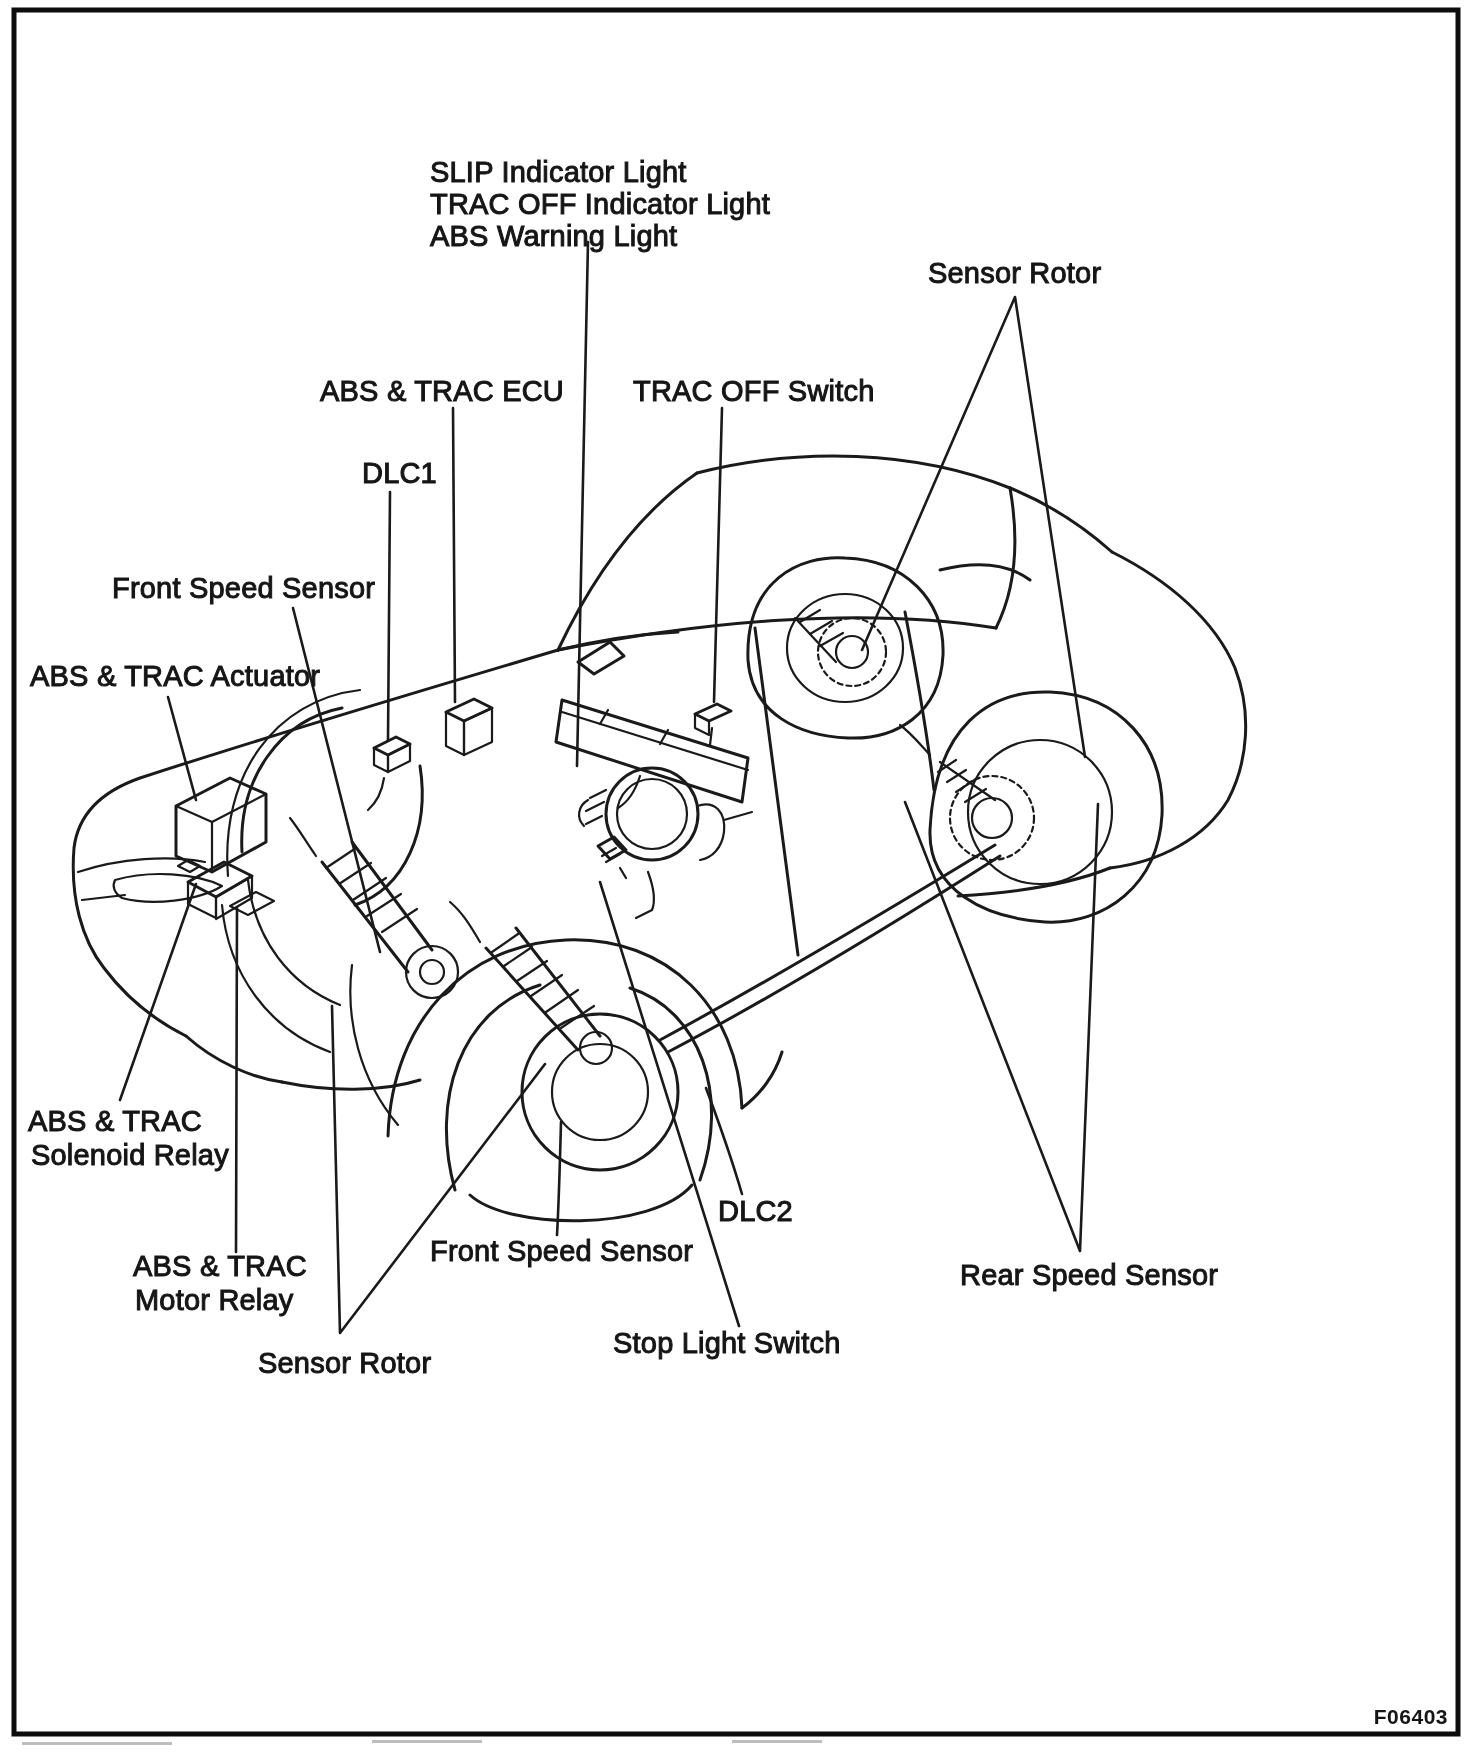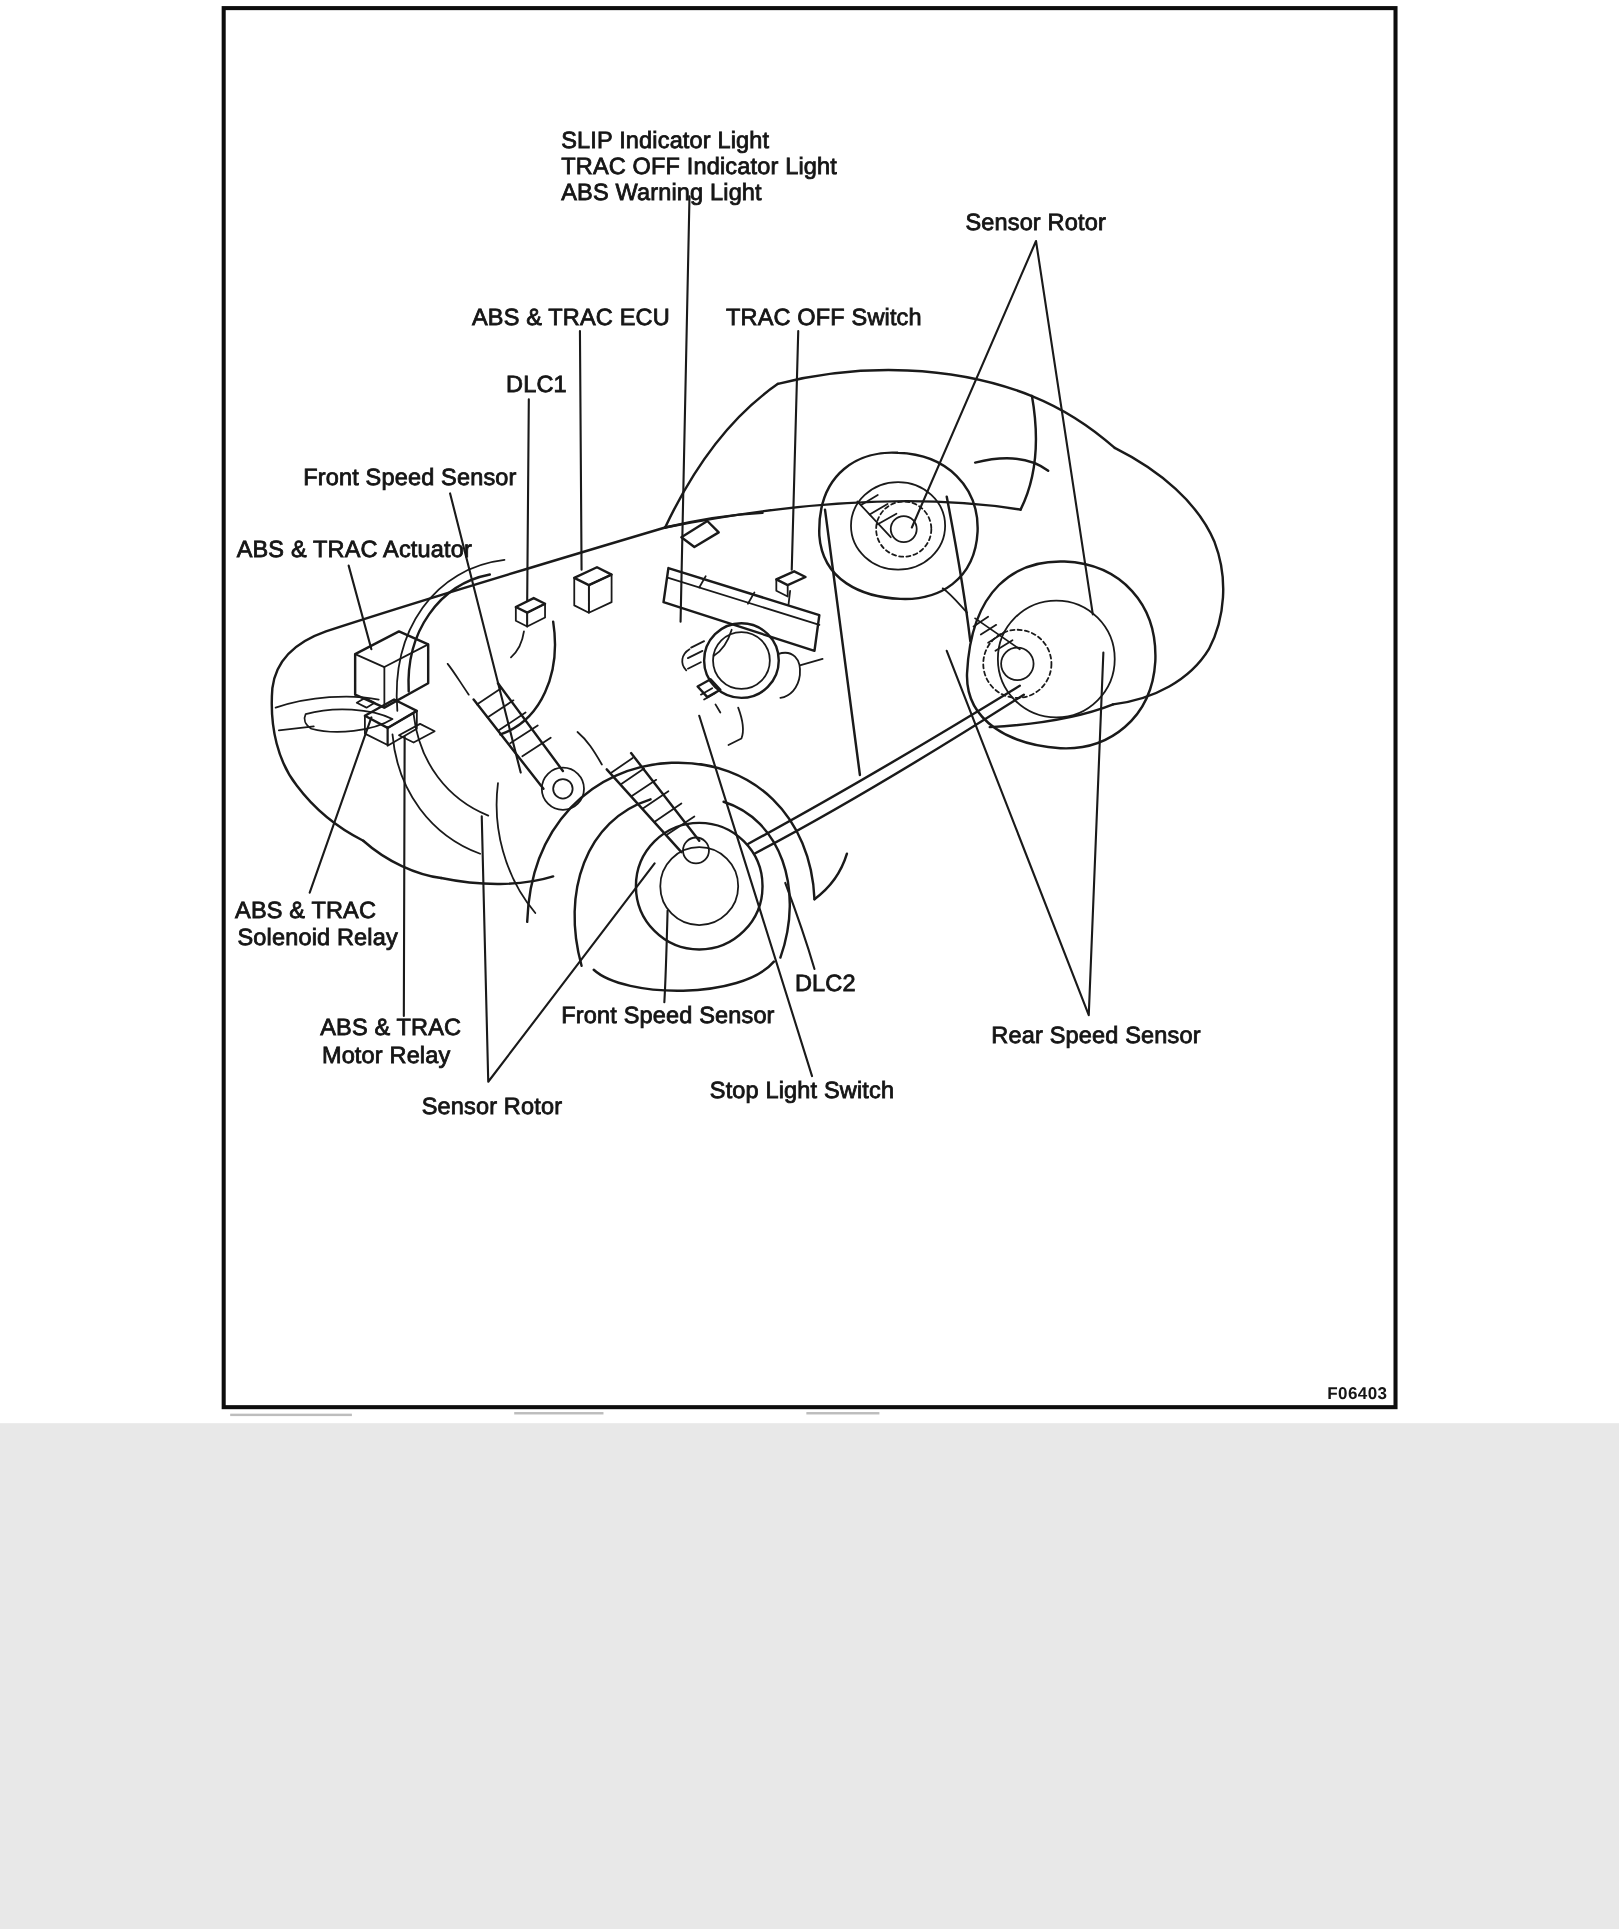--- a/index.html
+++ b/index.html
@@ -1,16 +1,16 @@
 <!DOCTYPE html>
 <html><head>
 <meta charset="utf-8">
 <style>
   html,body{margin:0;padding:0;background:#e8e8e8;}
-  .page{position:relative;width:1472px;height:1294px;background:#ffffff;margin:0 auto;
+  .page{position:relative;width:1472px;height:1754px;background:#ffffff;margin:0 auto;
         font-family:"Liberation Sans", sans-serif;}
   svg{position:absolute;left:0;top:0;width:100%;height:100%;}
   .art path,.art circle,.art ellipse,.art line,.art polyline{
       fill:none;stroke:#1a1a1a;stroke-width:3;stroke-linecap:round;stroke-linejoin:round;}
   .art .thin{stroke-width:2.2;}
   .leaders path,.leaders polyline,.leaders line{
       fill:none;stroke:#1a1a1a;stroke-width:2.6;stroke-linecap:round;stroke-linejoin:round;}
   .lbl{font-family:"Liberation Sans", sans-serif;font-size:29px;fill:#151515;
        stroke:#151515;stroke-width:1;paint-order:stroke;letter-spacing:0.2px;}
   .figcode{font-family:"Liberation Sans", sans-serif;font-size:21px;font-weight:bold;

